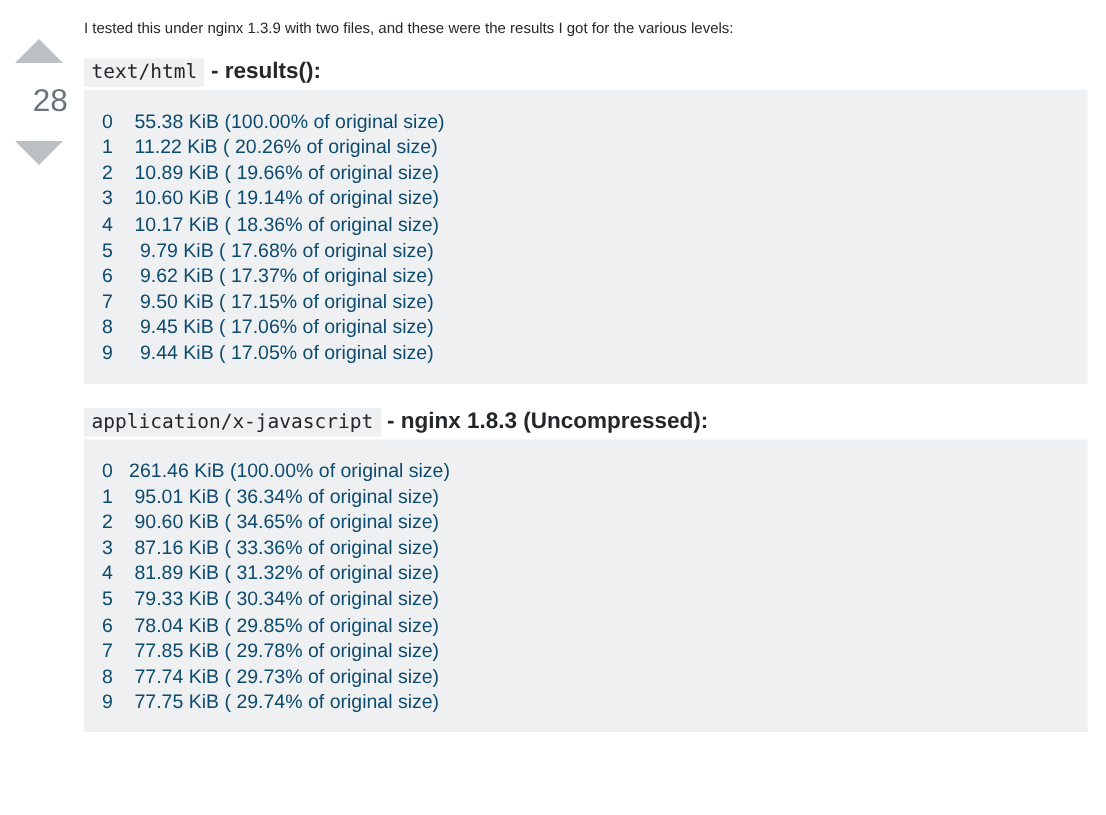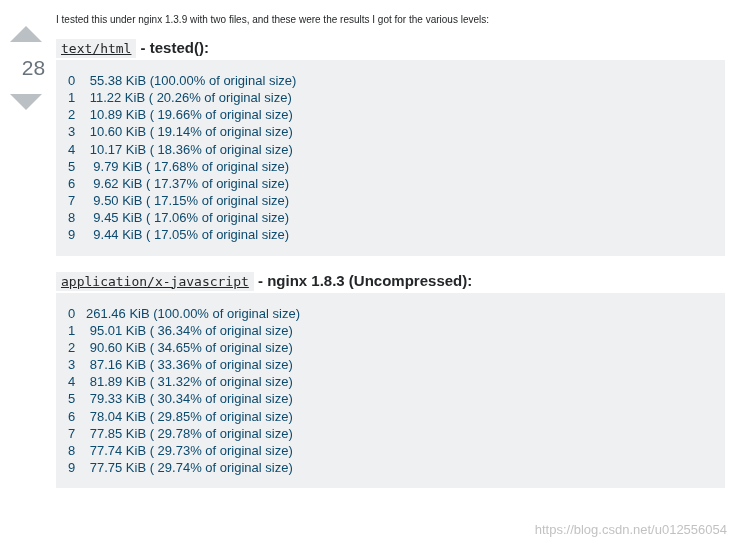--- a/index.html
+++ b/index.html
@@ -48,21 +48,20 @@
 }
 .section-header {
   margin: 8px 0 4px 0;
   font-size: 15px;
 }
 .section-header code {
   background: #eff0f1;
   padding: 2px 5px;
   font-family: Consolas, Menlo, Monaco, "Lucida Console", monospace;
   font-size: 13px;
-  text-decoration: underline;
 }
 .section-header strong {
   font-weight: bold;
 }
 .codeblock {
   background: #eff0f1;
   padding: 12px;
   font-family: Liberation Sans, sans-serif;
   font-size: 13px;
   color: #0c4a6e;
@@ -99,21 +98,21 @@
       <svg width="36" height="36" viewBox="0 0 36 36">
         <path d="M2 10 L18 26 L34 10 Z" fill="#bbc0c4"></path>
       </svg>
     </div>
   </div>
 
   <div class="post-body">
     <p class="intro">I tested this under nginx 1.3.9 with two files, and these were the results I got for the various levels:</p>
 
     <p class="section-header">
-      <code>text/html</code><strong> - tested():</strong>
+      <code>text/html</code><strong> - results():</strong>
     </p>
     <div class="codeblock" id="block1">0    55.38 KiB (100.00% of original size)
 1    11.22 KiB ( 20.26% of original size)
 2    10.89 KiB ( 19.66% of original size)
 3    10.60 KiB ( 19.14% of original size)
 4    10.17 KiB ( 18.36% of original size)
 5     9.79 KiB ( 17.68% of original size)
 6     9.62 KiB ( 17.37% of original size)
 7     9.50 KiB ( 17.15% of original size)
 8     9.45 KiB ( 17.06% of original size)
@@ -128,14 +127,13 @@
 3    87.16 KiB ( 33.36% of original size)
 4    81.89 KiB ( 31.32% of original size)
 5    79.33 KiB ( 30.34% of original size)
 6    78.04 KiB ( 29.85% of original size)
 7    77.85 KiB ( 29.78% of original size)
 8    77.74 KiB ( 29.73% of original size)
 9    77.75 KiB ( 29.74% of original size)</div>
   </div>
 
 </div>
-<div class="watermark">https://blog.csdn.net/u012556054</div>
 </div>
 
 </body></html>

